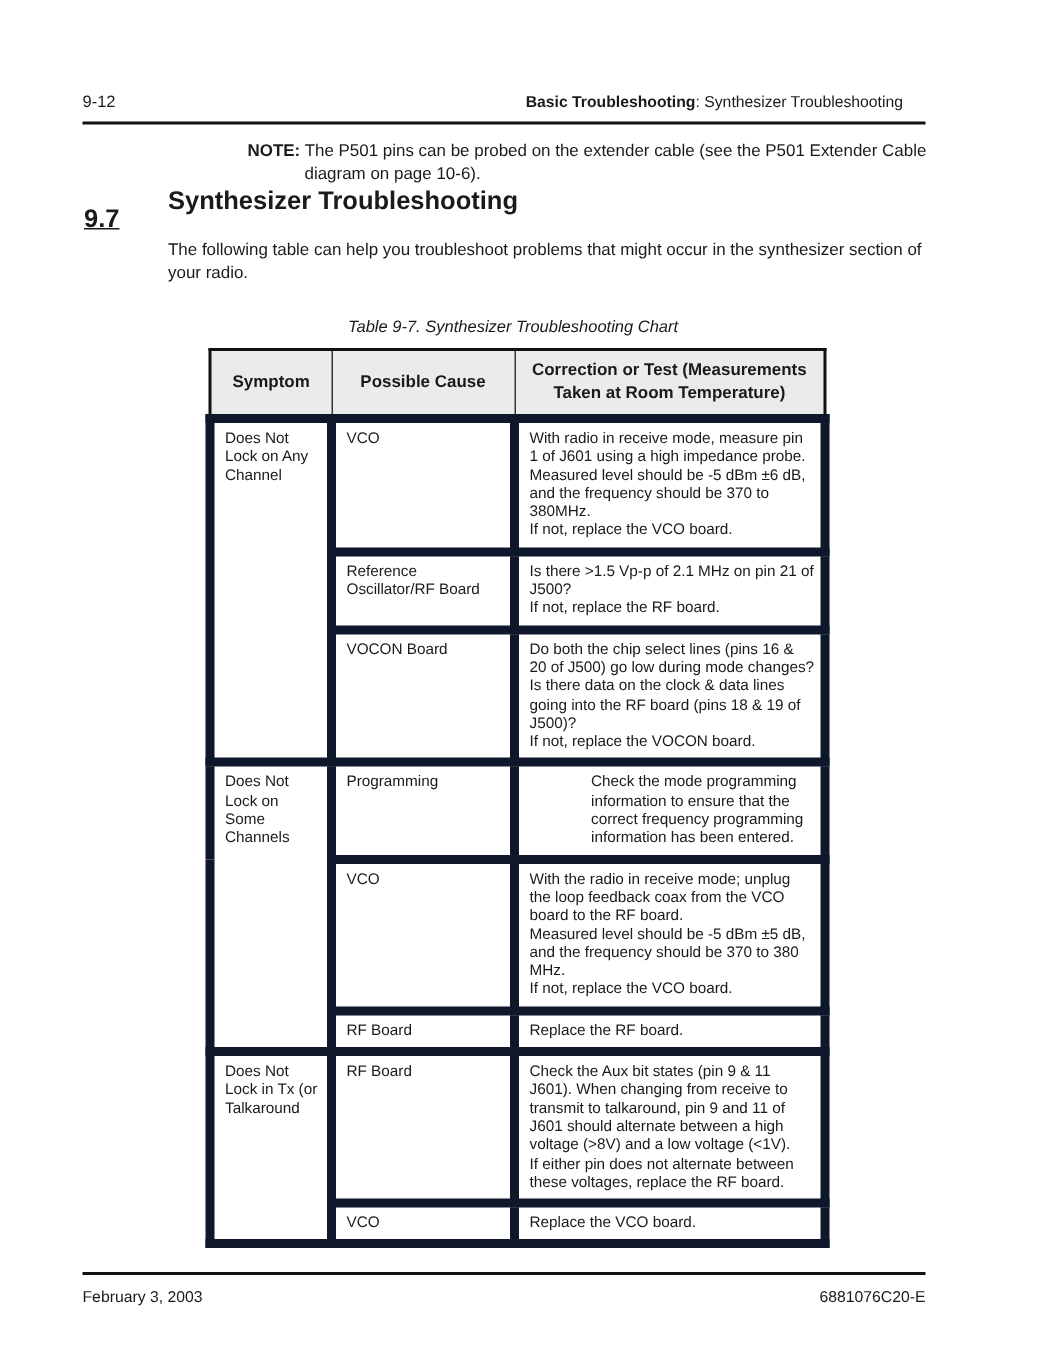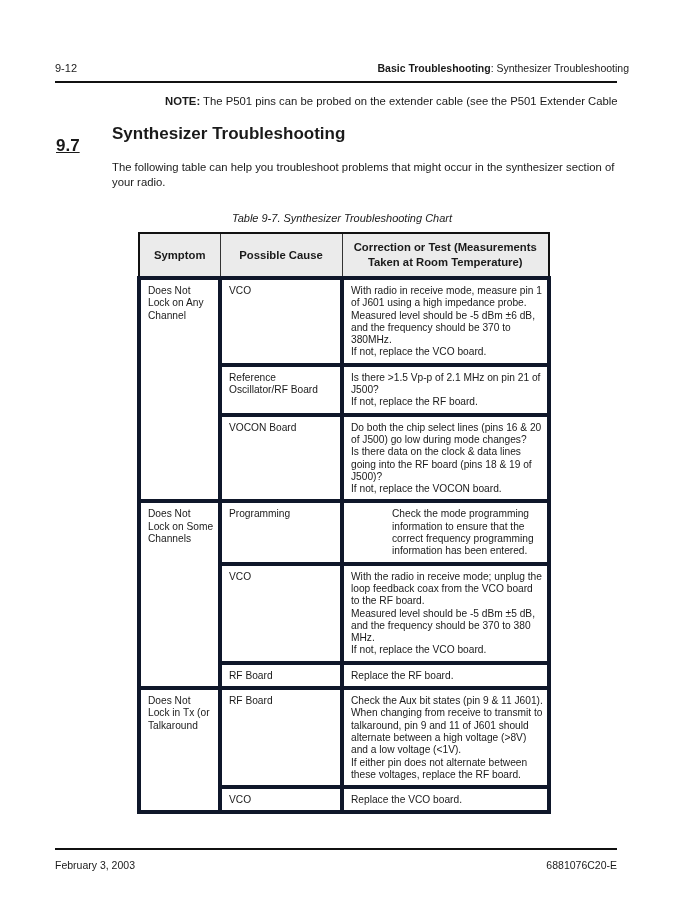--- a/index.html
+++ b/index.html
@@ -1,49 +1,50 @@
 <!DOCTYPE html>
 <html><head>
 <meta charset="utf-8">
 <style>
   html, body { margin:0; padding:0; background:#fff; }
   body { width:696px; height:901px; position:relative; overflow:hidden;
          font-family:"Liberation Sans", sans-serif; color:#1a1a1a; }
   .abs { position:absolute; }
   .hdr-left { left:55px; top:62px; font-size:11px; }
-  .hdr-right { right:67px; top:62px; font-size:10.5px;text-align:center; }
+  .hdr-right { right:94px; top:62px; font-size:10.5px;text-align:center; }
   .hdr-right b { font-weight:bold; }
   .rule-top { left:55px; top:81px; width:562px; height:2px; background:#111; }
   .note { left:165px; top:94px; width:460px; font-size:11.3px; line-height:15px; }
   .note .lbl { font-weight:bold; }
   .note .body { display:inline; }
   .note .l2 { padding-left:38px; display:block; }
   .sec-num { left:56px; top:136px; font-size:17px; font-weight:bold;text-decoration:underline; }
   .sec-title { left:112px; top:124px; font-size:17px; font-weight:bold; }
   .intro { left:112px; top:160px; width:510px; font-size:11.3px; line-height:15px; }
   .caption { left:137px; top:212px; width:410px; text-align:center; font-style:italic; font-size:11px; }
   table.tbl { position:absolute; left:137px; top:232px; width:410px; border-collapse:collapse;
               border:2px solid #111; font-size:10.2px; line-height:12.3px; table-layout:fixed; }
   table.tbl th { background:#ebebeb; font-weight:bold; font-size:11.3px; line-height:15px;
                  border:1px solid #333; border-bottom:2px solid #111; padding:6px 4px; height:28px; text-align:center; }
-  table.tbl td { border:4px solid #0f172a; vertical-align:top; padding:5px 4px 4px 7px; }
+  table.tbl td { border:6px solid #0f172a; vertical-align:top; padding:5px 4px 4px 7px; }
   .col1 { width:81px; } .col2 { width:122px; } .col3 { width:207px; }
   .rule-bot { left:55px; top:848px; width:562px; height:2px; background:#111; }
   .ftr-left { left:55px; top:859px; font-size:10.5px; }
   .ftr-right { right:79px; top:859px; font-size:10.5px; }
 </style>
 </head>
 <body>
 
 <div class="abs hdr-left">9-12</div>
 <div class="abs hdr-right"><b>Basic Troubleshooting</b><span>: Synthesizer Troubleshooting</span></div>
 <div class="abs rule-top"></div>
 
 <div class="abs note">
   <span class="lbl">NOTE:</span><span class="body"> The P501 pins can be probed on the extender cable (see the P501 Extender Cable</span>
+  <span class="l2">diagram on page 10-6).</span>
 </div>
 
 <div class="abs sec-num">9.7</div>
 <div class="abs sec-title">Synthesizer Troubleshooting</div>
 <div class="abs intro">The following table can help you troubleshoot problems that might occur in the synthesizer section of your radio.</div>
 
 <div class="abs caption">Table 9-7.  Synthesizer Troubleshooting Chart</div>
 
 <table class="tbl">
   <colgroup>

